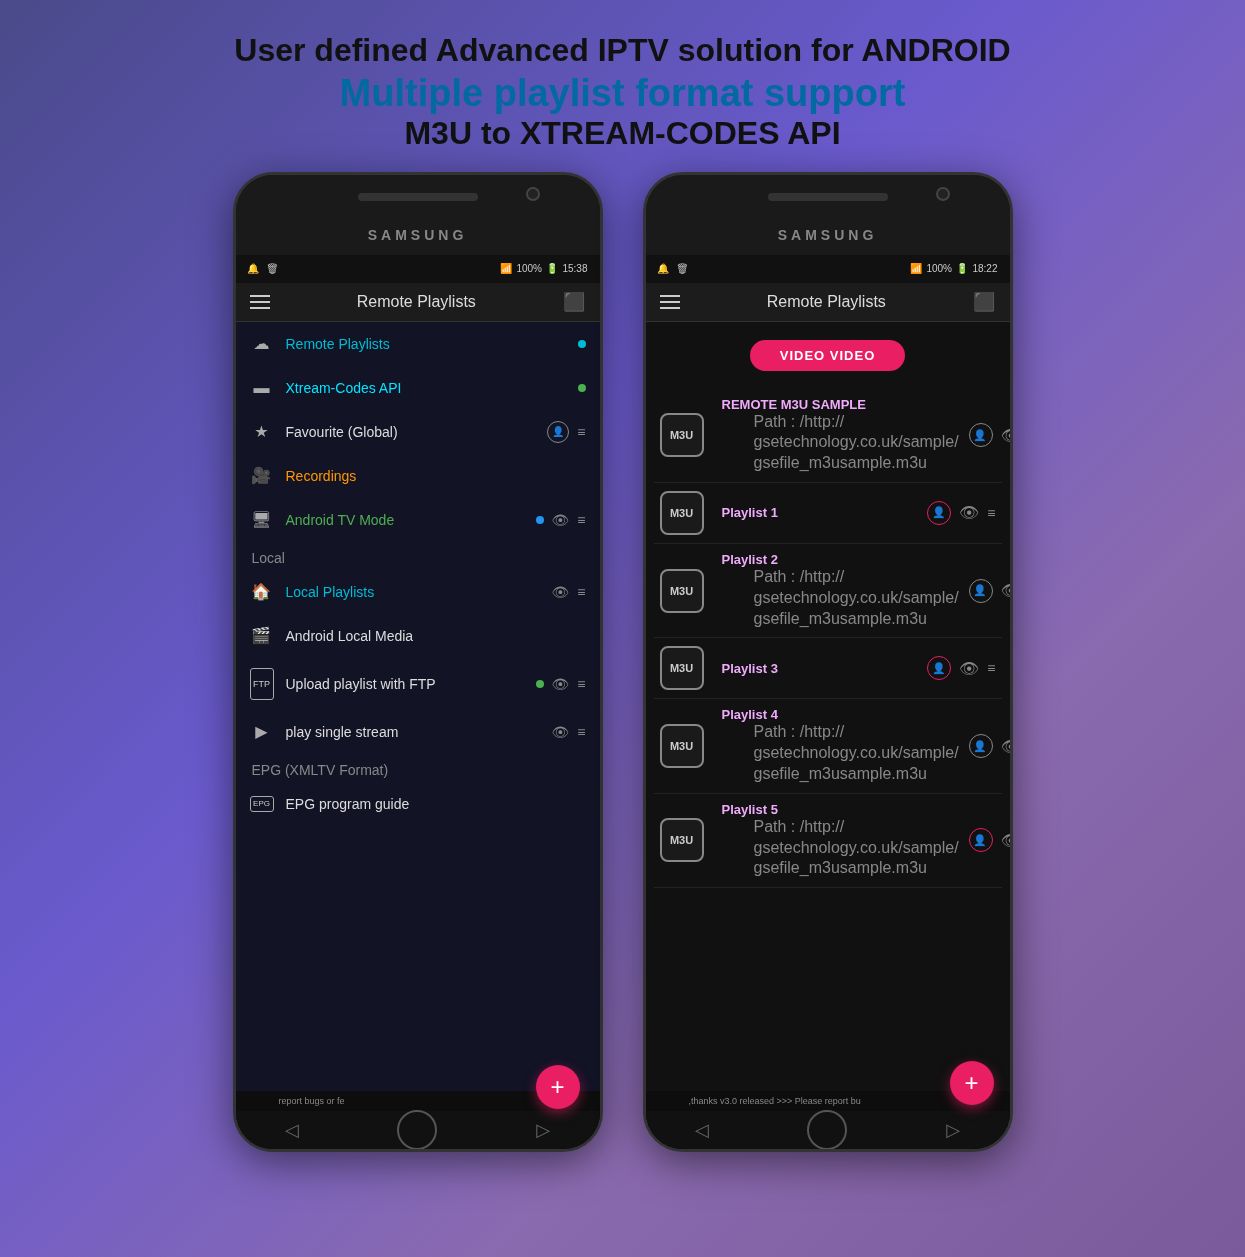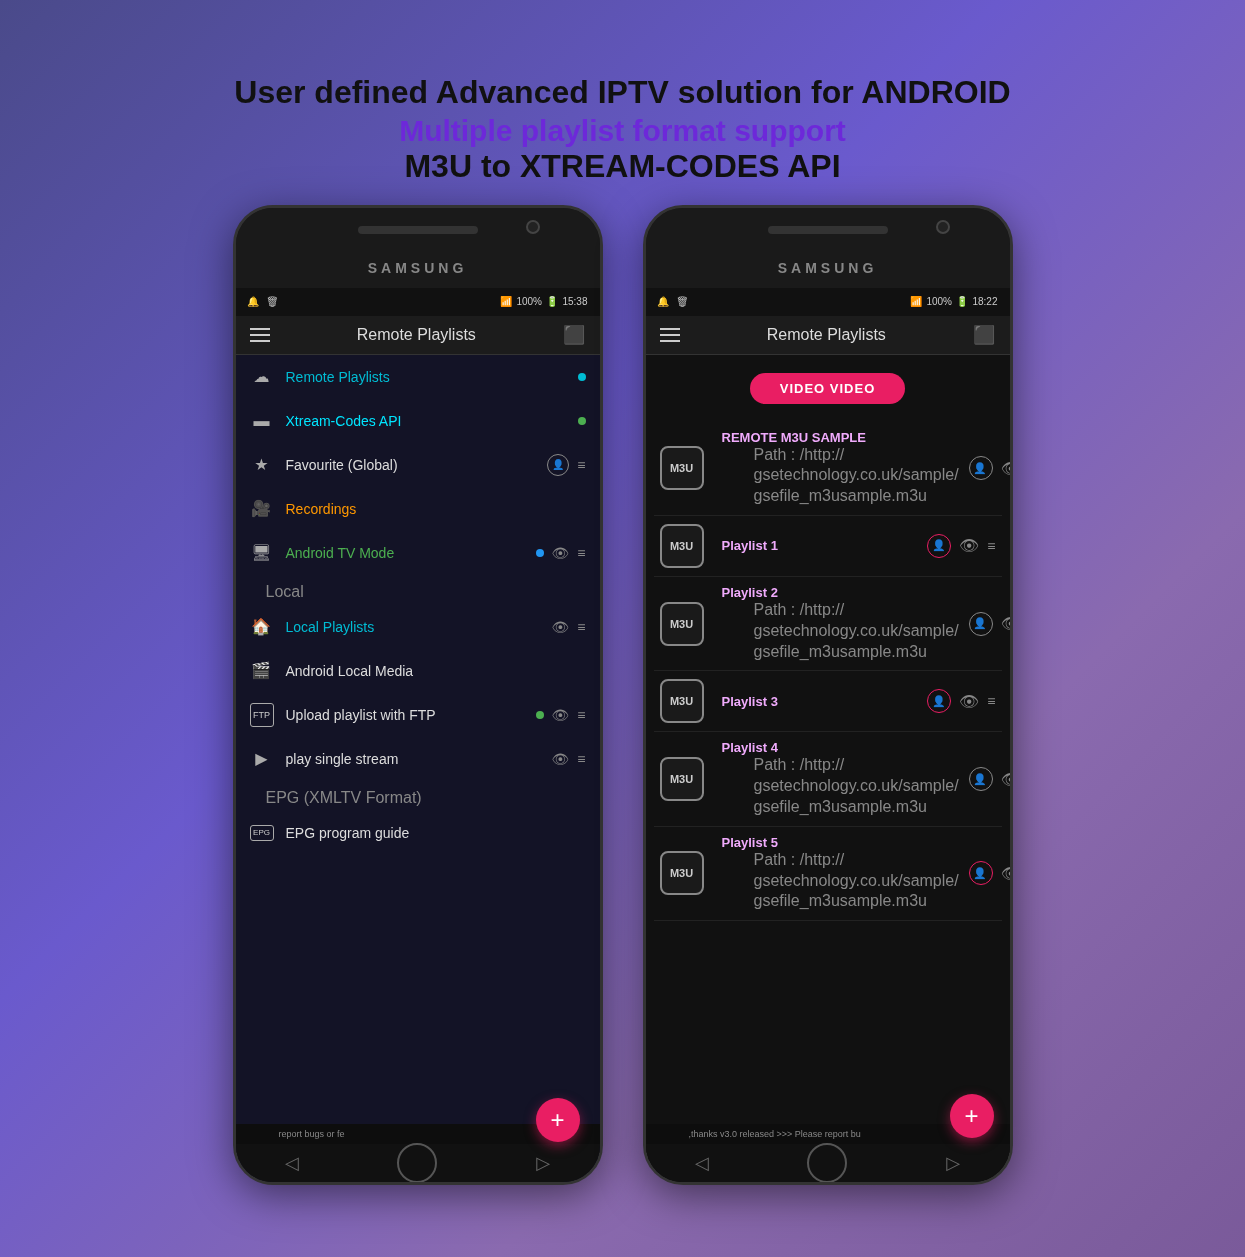--- a/index.html
+++ b/index.html
@@ -11,32 +11,31 @@
       overflow: hidden;
       display: flex;
       flex-direction: column;
       align-items: center;
     }
 
     .header-text {
       text-align: center;
       padding: 30px 20px 20px;
       color: #1a1a2e;
-      margin-top: 42px;
     }
     .header-text h1 {
       font-size: 32px;
       font-weight: 900;
       color: #111;
       line-height: 1.3;
     }
     .header-text h2 {
-      font-size: 30px;
+      font-size: 38px;
       font-weight: 800;
-      color: #6d28d9;
+      color: #0369a1;
     }
     .header-text h3 {
       font-size: 32px;
       font-weight: 800;
       color: #111;
     }
 
     .phones-container {
       display: flex;
       gap: 40px;
@@ -155,22 +154,22 @@
     }
 
     
     .menu-list {
       background: rgba(20,20,40,0.92);
       height: calc(100% - 55px);
       overflow: hidden;
     }
     .menu-section-label {
       color: #888;
-      font-size: 16px;
-      padding: 8px 30px 4px;
+      font-size: 14px;
+      padding: 8px 16px 4px;
     }
     .menu-item {
       display: flex;
       align-items: center;
       padding: 10px 14px;
       position: relative;
       min-height: 44px;
     }
     .menu-item-icon {
       width: 24px;
@@ -477,21 +476,21 @@
             <span class="menu-dots">≡</span>
           </div>
         </div>
 
         <div class="menu-item">
           <div class="menu-item-icon">🎬</div>
           <span class="menu-item-text" style="color:#ddd;">Android Local Media</span>
         </div>
 
         <div class="menu-item">
-          <div class="menu-item-icon" style="border:1.5px solid #aaa; font-size:9px; color:#ccc; border-radius:3px; width:24px; height:24px;">FTP</div>
+          <div class="menu-item-icon" style="border:1.5px solid #aaa; font-size:9px; color:#ccc; border-radius:3px; width:24px; height:32px;">FTP</div>
           <span class="menu-item-text" style="color:#ddd;">Upload playlist with FTP</span>
           <div class="menu-item-right">
             <div class="dot-indicator dot-green"></div>
             <span class="eye-icon">👁</span>
             <span class="menu-dots">≡</span>
           </div>
         </div>
 
         <div class="menu-item">
           <div class="menu-item-icon">▶</div>

